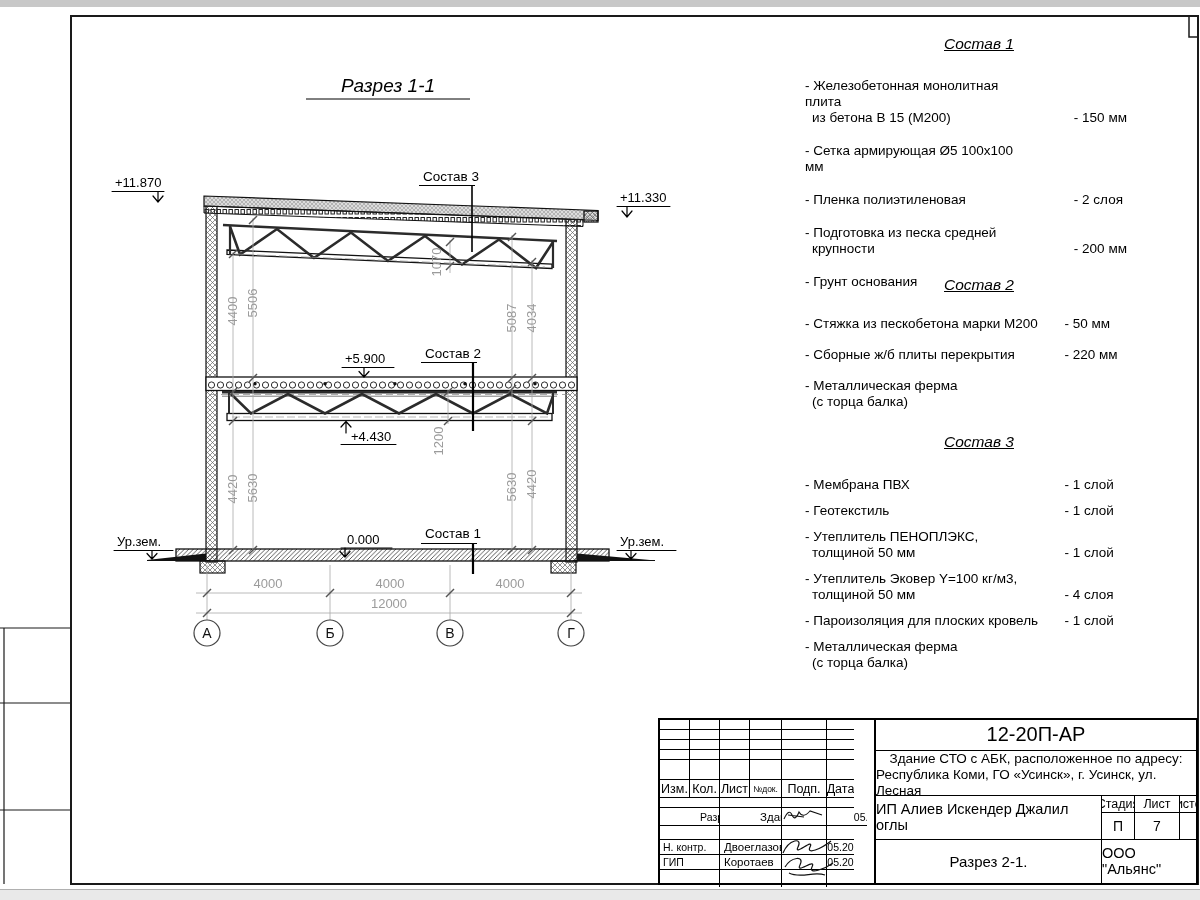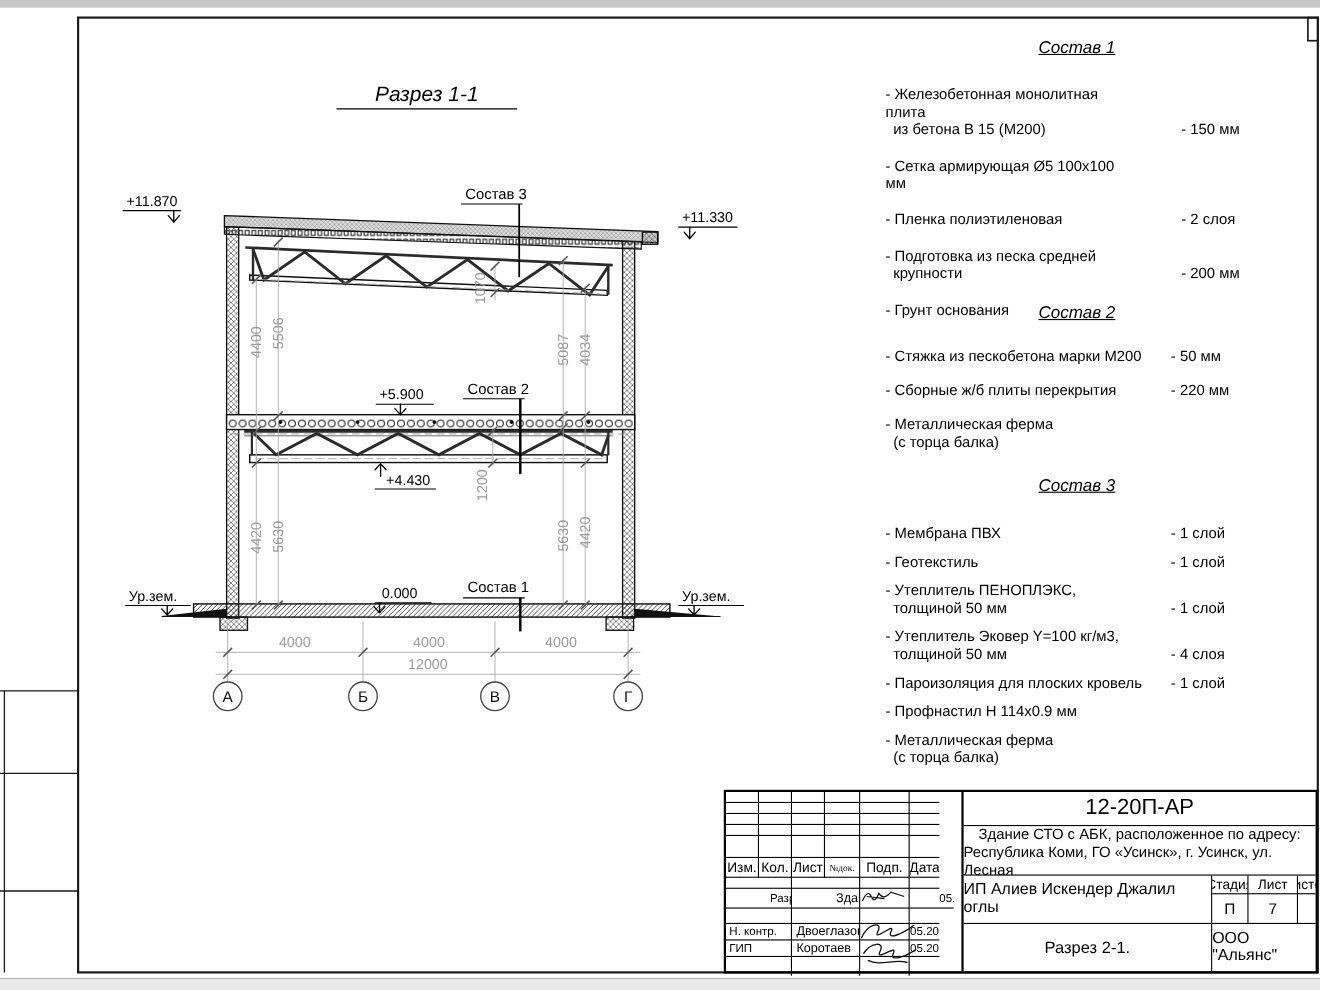--- a/index.html
+++ b/index.html
@@ -24,21 +24,21 @@
         border:2px solid #000; display:flex; background:transparent; font-size:12px; }
   .cell { border-right:1px solid #000; border-bottom:1px solid #000;
           display:flex; align-items:center; justify-content:center;
           overflow:hidden; white-space:nowrap; }
   .noB { border-bottom:none; } .noR { border-right:none; }
   #tb-left { width:216px; height:100%; border-right:2px solid #000; display:flex; flex-direction:column; }
   .g6 { display:grid; grid-template-columns:30px 30px 30px 32px 45px 27px; }
   .g4 { display:grid; grid-template-columns:60px 62px 45px 27px; }
   .r10 .cell { height:10px; } .r20 .cell { height:20px; }
   .hrow .cell { height:18px; font-size:12.5px; }
-  .hrow .small { font-size:8.5px;font-family:Liberation Serif, serif; }
+  .hrow .small { font-size:8.5px; }
   .r18 .cell { height:18px;padding-left:40px; } .r14 .cell { height:14px; } .r15 .cell { height:15px; } .r17 .cell { height:17px; }
   .lab { justify-content:flex-start; padding-left:3px; font-size:10.5px; }
   .nm  { justify-content:flex-start; padding-left:4px; font-size:11.5px; }
   .dt  { font-size:10.5px; }
   #tb-right { flex:1; display:flex; flex-direction:column; }
   #tb-docnum { height:32px; border-bottom:1px solid #000; display:flex; align-items:center;
                justify-content:center; font-size:20px; }
   #tb-address { height:45px; border-bottom:1px solid #000; display:flex; flex-direction:column;
                 align-items:center; justify-content:flex-start; font-size:13.5px; line-height:16px; }
   .tb-splitrow { height:45px; display:flex; }
@@ -359,26 +359,20 @@
     <div class="val">- 4 слоя</div>
   </div>
   <div class="mitem">
     <div class="txt">
           <div>- Пароизоляция для плоских кровель</div>
         </div>
     <div class="val">- 1 слой</div>
   </div>
   <div class="mitem">
     <div class="txt">
-          <div>- Профнастил Н 114х0.9 мм</div>
-        </div>
-    <div class="val"></div>
-  </div>
-  <div class="mitem">
-    <div class="txt">
           <div>- Металлическая ферма</div>
           <div style="padding-left:7px">(с торца балка)</div>
         </div>
     <div class="val"></div>
   </div>
 </div>
 
 <div id="tb">
   <div id="tb-left">
     <div class="g6 r10">

